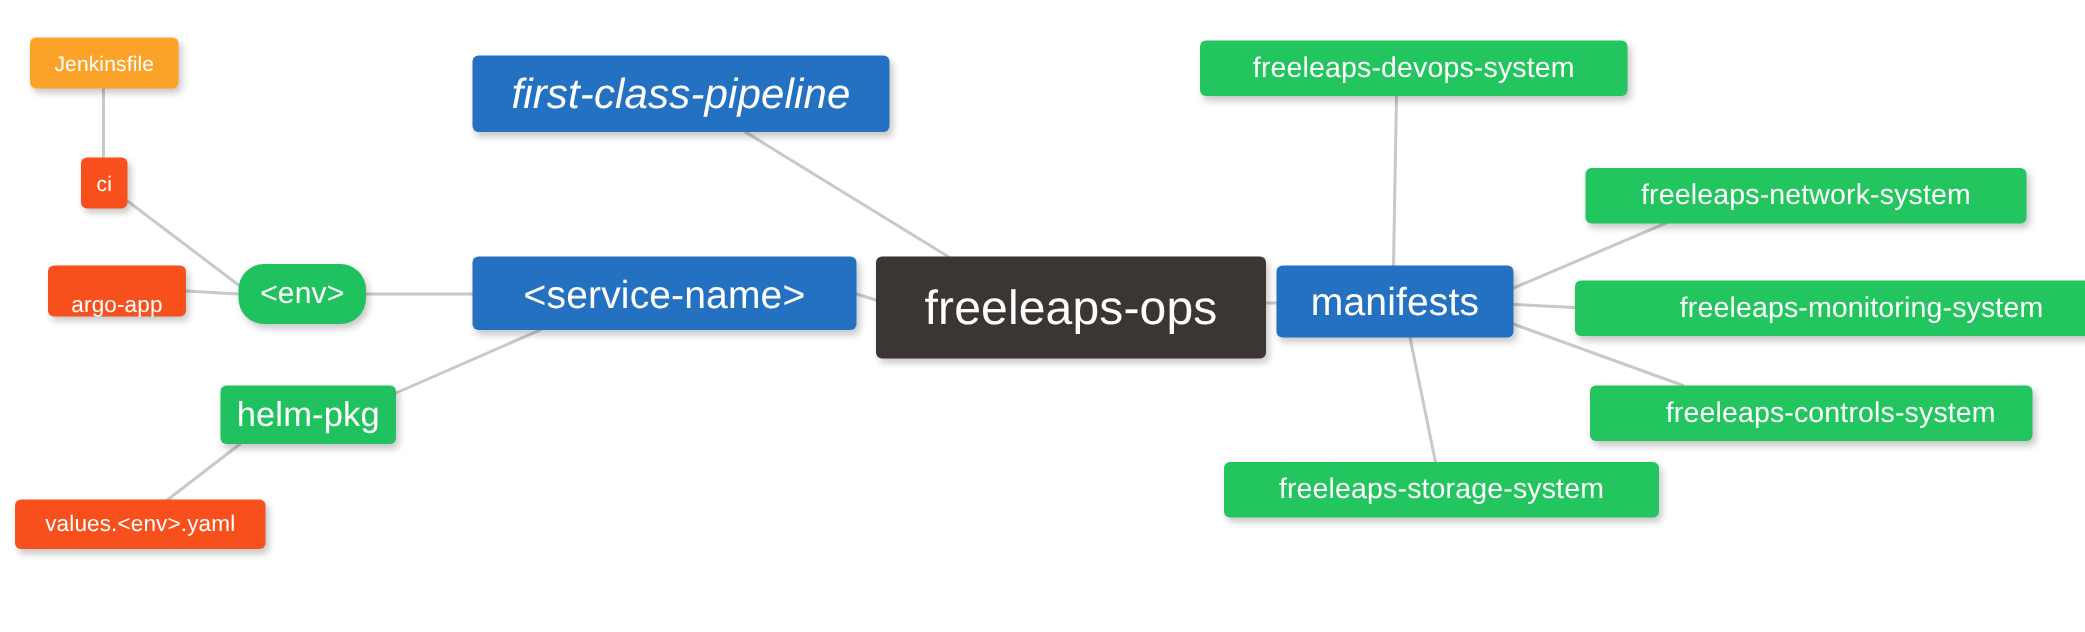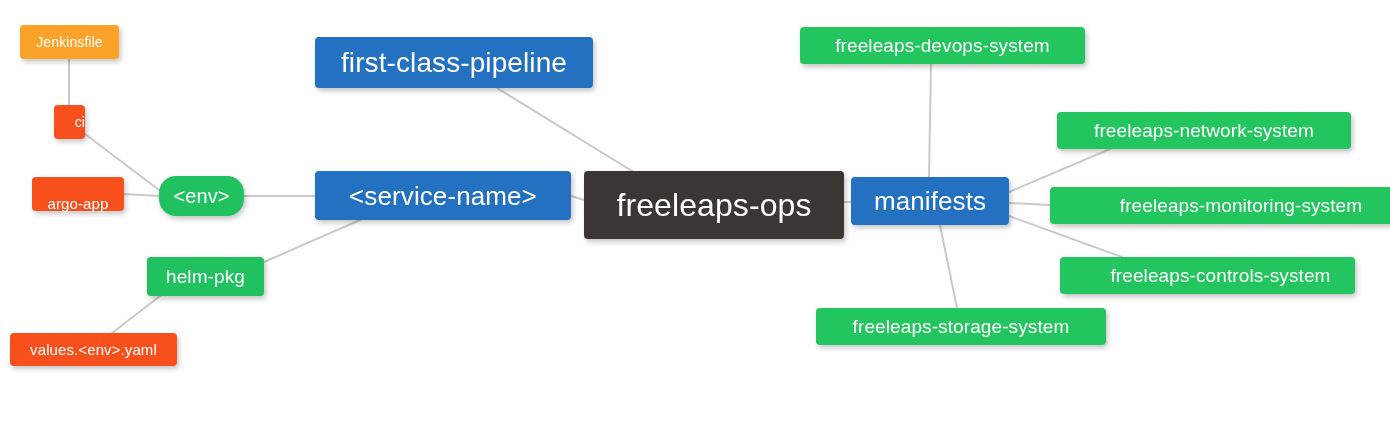--- a/index.html
+++ b/index.html
@@ -63,36 +63,36 @@
       <line x1="929" y1="177" x2="931" y2="64" stroke="#c9c9c9" stroke-width="2" stroke-linecap="round"></line>
       <line x1="1009" y1="192" x2="1110" y2="149" stroke="#c9c9c9" stroke-width="2" stroke-linecap="round"></line>
       <line x1="1009" y1="203" x2="1050" y2="205" stroke="#c9c9c9" stroke-width="2" stroke-linecap="round"></line>
       <line x1="1009" y1="216" x2="1122" y2="257" stroke="#c9c9c9" stroke-width="2" stroke-linecap="round"></line>
       <line x1="940" y1="225" x2="957" y2="308" stroke="#c9c9c9" stroke-width="2" stroke-linecap="round"></line>
     </svg>
   <div id="node-layer">
       <div class="node" style="left: 20px; top: 25px; width: 99px; height: 34px; background: rgb(251, 163, 40); font-size: 14px;">
         <span class="node-label">Jenkinsfile</span>
       </div>
-      <div class="node" style="left: 54px; top: 105px; width: 31px; height: 34px; background: rgb(248, 80, 29); font-size: 14px; justify-content: flex-end;">
+      <div class="node" style="left: 54px; top: 105px; width: 31px; height: 34px; background: rgb(248, 80, 29); font-size: 14px;">
         <span class="node-label">ci</span>
       </div>
       <div class="node" style="left: 32px; top: 177px; width: 92px; height: 34px; background: rgb(248, 80, 29); font-size: 15px; align-items: flex-end;">
         <span class="node-label">argo-app</span>
       </div>
       <div class="node" style="left: 159px; top: 176px; width: 85px; height: 40px; background: rgb(31, 194, 95); font-size: 20px; border-radius: 17px;">
         <span class="node-label">&lt;env&gt;</span>
       </div>
-      <div class="node" style="left: 147px; top: 257px; width: 117px; height: 39px; background: rgb(31, 194, 95); font-size: 19px;">
+      <div class="node" style="left: 147px; top: 257px; width: 117px; height: 39px; background: rgb(31, 194, 95); font-size: 23px;">
         <span class="node-label">helm-pkg</span>
       </div>
       <div class="node" style="left: 10px; top: 333px; width: 167px; height: 33px; background: rgb(248, 80, 29); font-size: 15px;">
         <span class="node-label">values.&lt;env&gt;.yaml</span>
       </div>
-      <div class="node" style="left: 315px; top: 37px; width: 278px; height: 51px; background: rgb(36, 113, 194); font-size: 28px;">
+      <div class="node" style="left: 315px; top: 37px; width: 278px; height: 51px; background: rgb(36, 113, 194); font-size: 28px; font-style: italic;">
         <span class="node-label">first-class-pipeline</span>
       </div>
       <div class="node" style="left: 315px; top: 171px; width: 256px; height: 49px; background: rgb(36, 113, 194); font-size: 26px;">
         <span class="node-label">&lt;service-name&gt;</span>
       </div>
       <div class="node" style="left: 584px; top: 171px; width: 260px; height: 68px; background: rgb(59, 54, 51); font-size: 32px;">
         <span class="node-label">freeleaps-ops</span>
       </div>
       <div class="node" style="left: 851px; top: 177px; width: 158px; height: 48px; background: rgb(36, 113, 194); font-size: 26px;">
         <span class="node-label">manifests</span>

